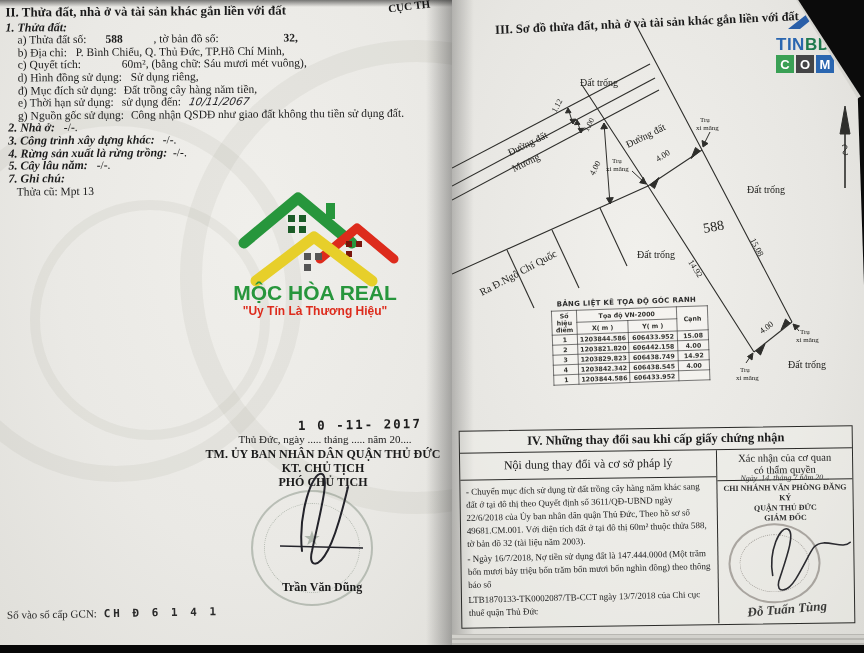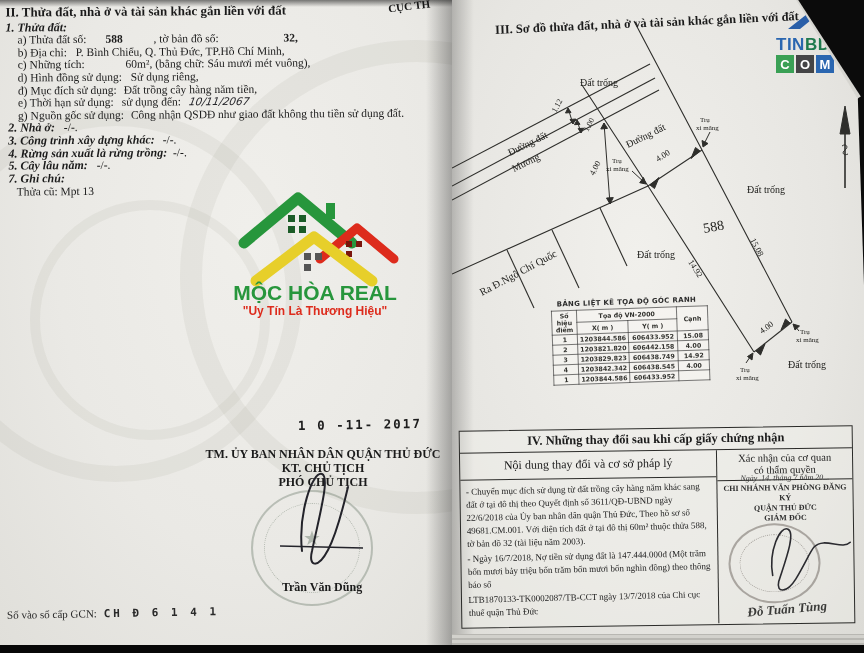--- a/index.html
+++ b/index.html
@@ -121,21 +121,21 @@
         <span>a) Thửa đất số:</span>
         <span class="bold" style="margin:0 28px 0 16px;">588</span>
         <span>, tờ bản đồ số:</span>
         <span class="bold" style="margin-left:62px;">32,</span>
       </div>
       <div class="row">
         <span>b) Địa chỉ:</span>
         <span style="margin-left:6px;">P. Bình Chiểu, Q. Thủ Đức, TP.Hồ Chí Minh,</span>
       </div>
       <div class="row">
-        <span>c) Những tích:</span>
+        <span>c) Quyết tích:</span>
         <span style="margin-left:38px;">60m², (bằng chữ: Sáu mươi mét vuông),</span>
       </div>
       <div class="row">
         <span>d) Hình đồng sử dụng:</span>
         <span style="margin-left:6px;">Sử dụng riêng,</span>
       </div>
       <div class="row">
         <span>đ) Mục đích sử dụng:</span>
         <span style="margin-left:4px;">Đất trồng cây hàng năm tiền,</span>
       </div>
@@ -185,20 +185,21 @@
         <polyline points="30,96 88,52 146,96" fill="none" stroke="#e7cf2a" stroke-width="11" stroke-linejoin="round" stroke-linecap="round"></polyline>
         <rect x="78" y="68" width="7" height="7" fill="#555"></rect>
           <rect x="89" y="68" width="7" height="7" fill="#555"></rect>
         <rect x="78" y="79" width="7" height="7" fill="#555"></rect>
         <text x="89" y="115" text-anchor="middle" font-family="Liberation Sans, sans-serif" font-size="21" font-weight="bold" fill="#27963c">MỘC HÒA REAL</text>
         <text x="89" y="130" text-anchor="middle" font-family="Liberation Sans, sans-serif" font-size="12" font-weight="bold" fill="#dd2b1c">"Uy Tín Là Thương Hiệu"</text>
       </svg>
     </div>
 
     <div class="stampdate">1 0 -11- 2017</div>
+    <div class="dateline">Thủ Đức, ngày ..... tháng ..... năm 20....</div>
     <div class="auth1">TM. ỦY BAN NHÂN DÂN QUẬN THỦ ĐỨC</div>
     <div class="auth2">KT. CHỦ TỊCH</div>
     <div class="auth3">PHÓ CHỦ TỊCH</div>
 
     <div class="seal">
       <div class="inner"></div>
       <div class="star">★</div>
     </div>
 
     <svg class="sig-svg" style="left:250px;top:455px;" width="140" height="120" viewBox="0 0 140 120">

